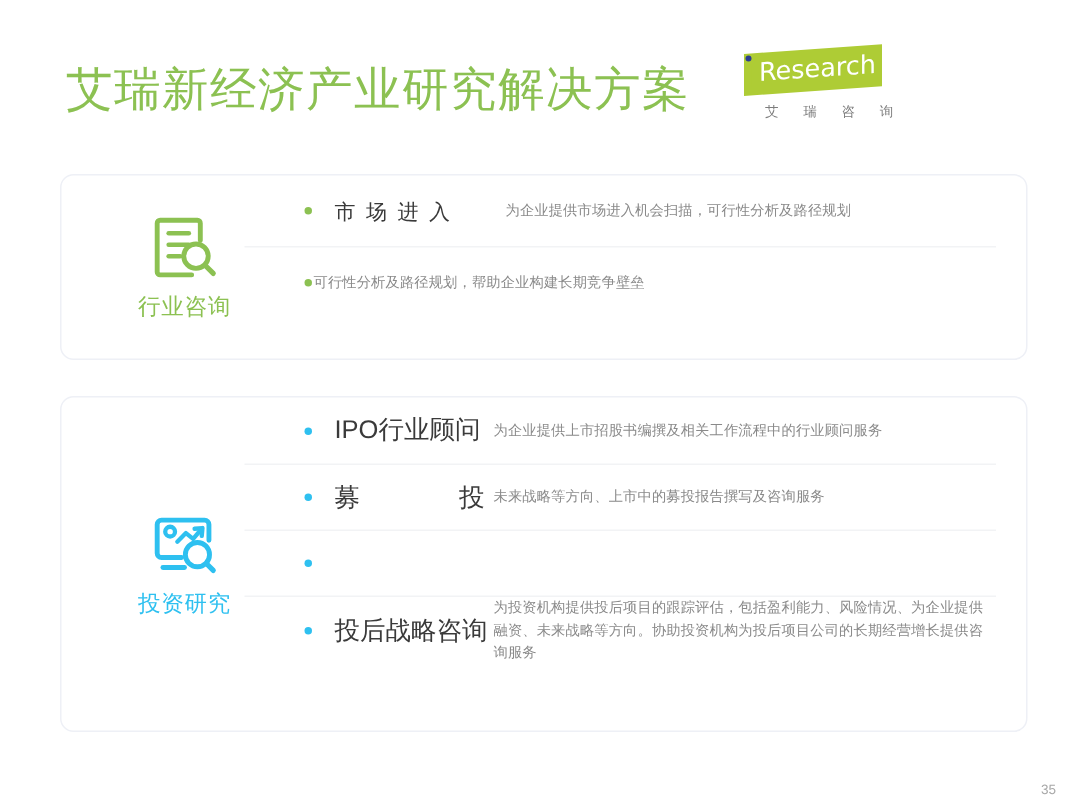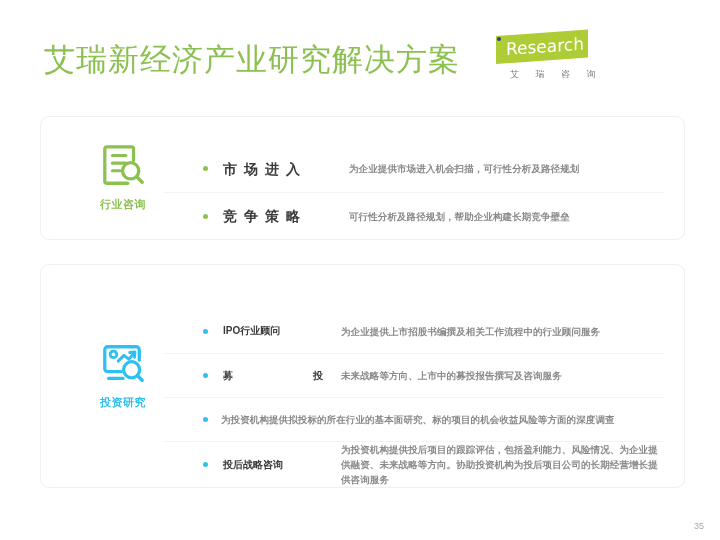--- a/index.html
+++ b/index.html
@@ -123,39 +123,38 @@
     align-items: center;
     justify-content: center;
   }
   .icon-box {
     width: 46px;
     height: 46px;
     margin-bottom: 7px;
   }
   .icon-box svg { display: block; width: 46px; height: 46px; }
   .icon-label {
-    font-size: 11px;
+    font-size: 15px;
     line-height: 17px;
-    font-weight: bold;
+    font-weight: normal;
     letter-spacing: 0.5px;
     white-space: nowrap;
   }
   .green-fg { color: #8cc152; }
   .cyan-fg  { color: #2ec0f0; }
 
   .rows {
     position: absolute;
     left: 122px;
     top: 0;
     right: 20px;
     height: 100%;
     display: flex;
     flex-direction: column;
-    justify-content: flex-end;
-    font-weight: bold;
+    justify-content: flex-start;
   }
   .row {
     display: flex;
     align-items: flex-start;
     padding: 0 0 0 40px;
     position: relative;
     box-sizing: border-box;
   }
   #card-industry .row { height: 47px; align-items: center; }
   #card-invest   .row { min-height: 44px; align-items: center; }
@@ -180,29 +179,29 @@
     color: #3a3a3a;
     white-space: nowrap;
     flex: 0 0 auto;
   }
   #card-industry .row-title {
     letter-spacing: 7px;
     width: 108px;
   }
   #card-invest .row-title {
     width: 100px;
-    font-size: 10px;
+    font-size: 17px;
   }
   #card-invest .row-title.spread {
     letter-spacing: 0;
     display: flex;
     justify-content: space-between;
   }
   .row-desc {
-    margin-left: 18px;
+    margin-left: 6px;
     font-size: 9.5px;
     line-height: 15px;
     color: #8a8a8a;
     letter-spacing: 0.1px;
     flex: 1 1 auto;
     padding-right: 4px;
   }
   #card-invest .row-desc { font-size: 9.5px; }
 
   .page-number {
@@ -251,21 +250,20 @@
   <div class="rows">
 
     <div class="row">
       <span class="bullet"></span>
       <span class="row-title">市场进入</span>
       <span class="row-desc">为企业提供市场进入机会扫描，可行性分析及路径规划</span>
     </div>
 
     <div class="row divided">
       <span class="bullet"></span>
-      <span class="row-title">竞争策略</span>
       <span class="row-desc">可行性分析及路径规划，帮助企业构建长期竞争壁垒</span>
     </div>
 
   </div>
 </div>
 
 <div class="card" id="card-invest">
 
   <div class="card-icon-col">
     <div class="icon-box">
@@ -294,21 +292,20 @@
       <span class="bullet"></span>
       <span class="row-title spread">
         <span>募</span>
         <span>投</span>
       </span>
       <span class="row-desc">未来战略等方向、上市中的募投报告撰写及咨询服务</span>
     </div>
 
     <div class="row divided">
       <span class="bullet"></span>
-      <span class="row-desc">为投资机构提供拟投标的所在行业的基本面研究、标的项目的机会收益风险等方面的深度调查</span>
     </div>
 
     <div class="row divided">
       <span class="bullet"></span>
       <span class="row-title">投后战略咨询</span>
       <span class="row-desc">为投资机构提供投后项目的跟踪评估，包括盈利能力、风险情况、为企业提供融资、未来战略等方向。协助投资机构为投后项目公司的长期经营增长提供咨询服务</span>
     </div>
 
   </div>
 </div>

